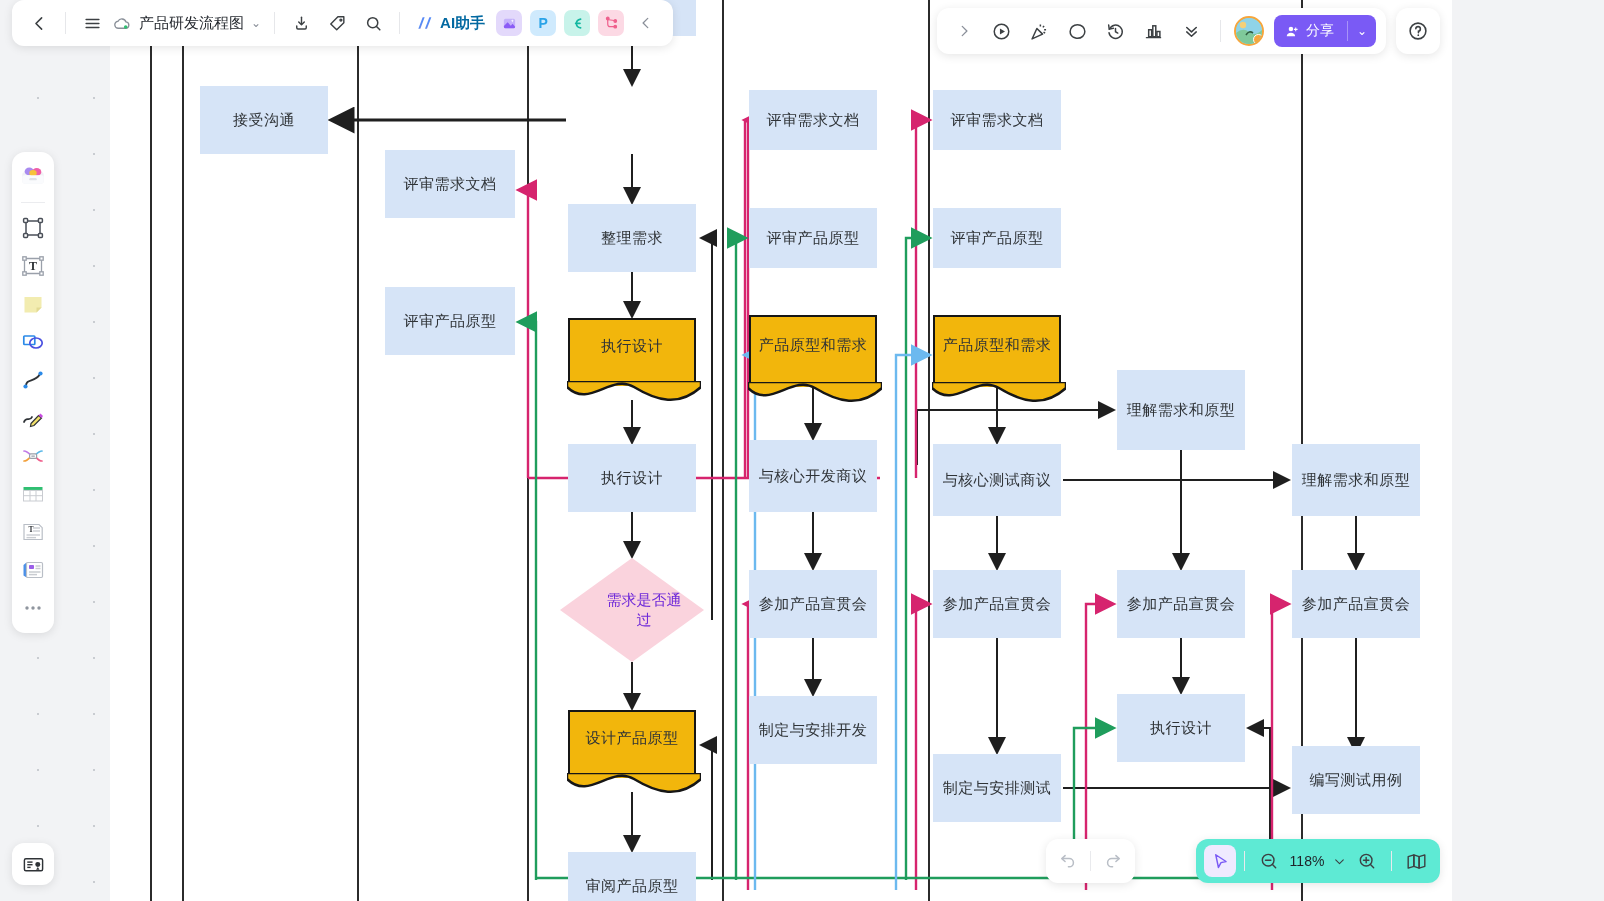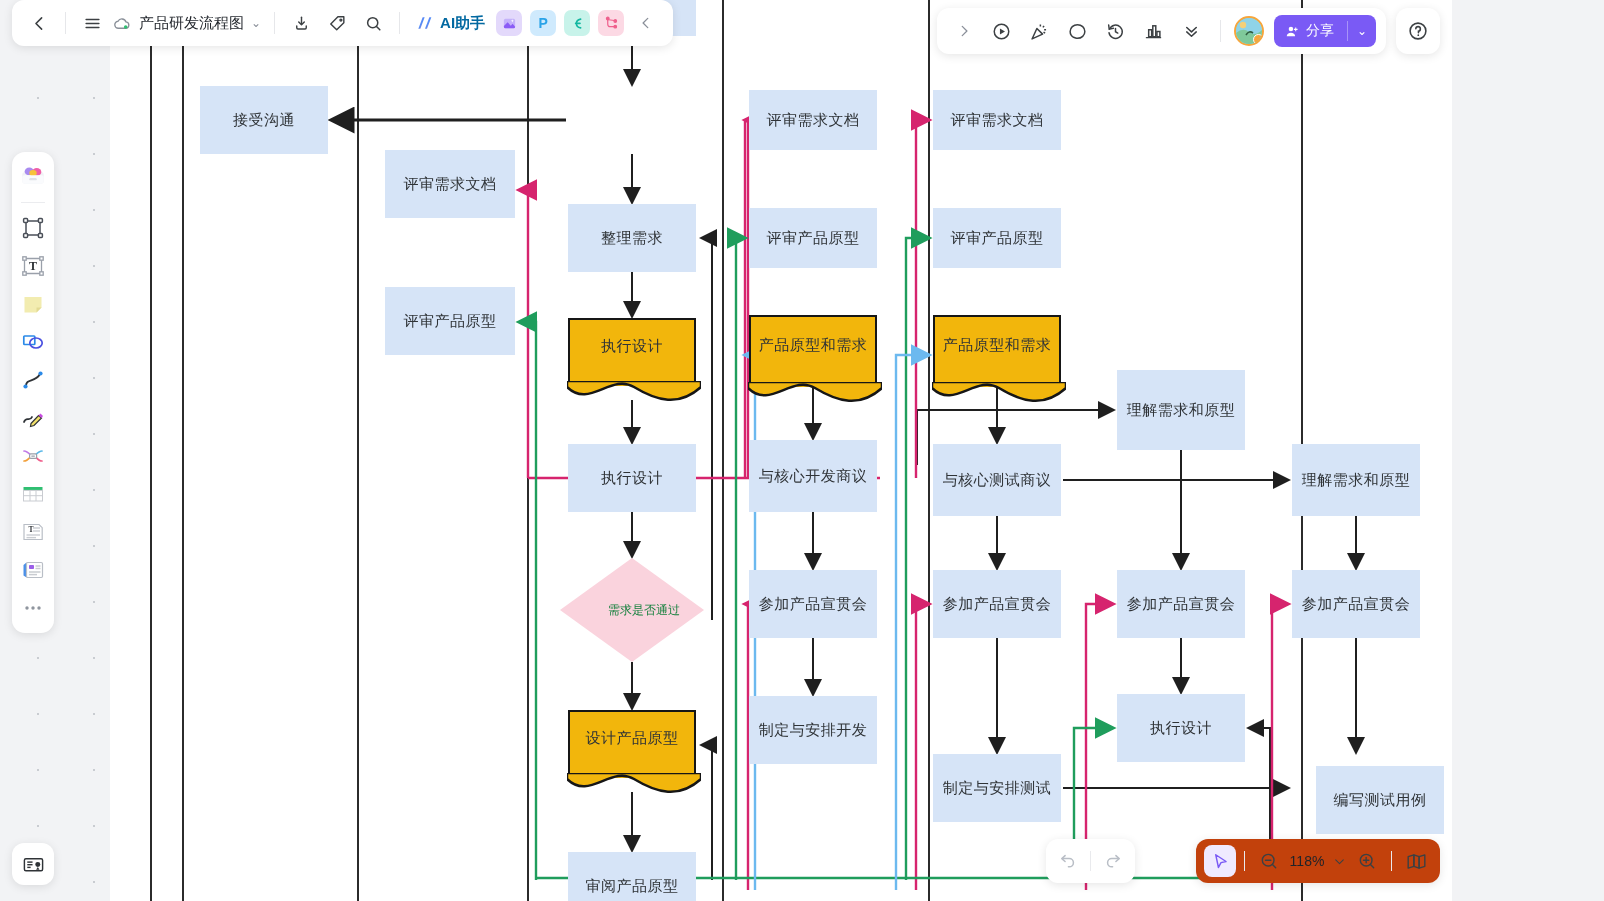--- a/index.html
+++ b/index.html
@@ -37,21 +37,21 @@
       radial-gradient(ellipse 52% 100% at 25% 0%, #f2b60c 49.5%, transparent 50%) ,
       radial-gradient(ellipse 52% 100% at 75% 100%, #f2b60c 49.5%, transparent 50%);
     display:none;
   }
   .docwave{position:absolute;left:-3px;bottom:-25px;}
   .n-dec{position:absolute;display:flex;align-items:center;justify-content:center;}
   .n-dec .dia{
     position:absolute;inset:0;background:#fad3dd;
     clip-path:polygon(50% 0,100% 50%,50% 100%,0 50%);
   }
-  .n-dec span{position:relative;font-size:12px;color:#15803d;line-height:1.35;margin-left:24px;}
+  .n-dec span{position:relative;font-size:15px;color:#6d28d9;line-height:1.35;margin-left:24px;}
 
   svg.edges{position:absolute;left:0;top:0;width:1604px;height:901px;pointer-events:none;}
 
   
   #topbar{
     position:absolute;left:12px;top:0;height:46px;
     background:#fff;border-radius:12px;display:flex;align-items:center;
     box-shadow:0 2px 10px rgba(0,0,0,.10);padding:0 10px;gap:2px;z-index:40;
   }
   #topbar-right{
@@ -98,21 +98,21 @@
     border-radius:12px;box-shadow:0 2px 10px rgba(0,0,0,.10);
     display:flex;align-items:center;justify-content:center;z-index:35;
   }
 
   
   #undo-pill{
     position:absolute;right:317px;bottom:18px;height:44px;background:#fff;border-radius:12px;
     box-shadow:0 2px 10px rgba(0,0,0,.10);display:flex;align-items:center;padding:0 6px;z-index:40;
   }
   #zoom-pill{
-    position:absolute;right:12px;bottom:18px;height:44px;background:#c2410c;border-radius:12px;
+    position:absolute;right:12px;bottom:18px;height:44px;background:#5eead4;border-radius:12px;
     box-shadow:0 2px 10px rgba(0,0,0,.10);display:flex;align-items:center;padding:0 8px;gap:2px;z-index:40;
   }
   .zb{width:32px;height:32px;border-radius:8px;display:flex;align-items:center;justify-content:center;color:#3c4043;}
   .zb.sel{background:#efeaff;color:#7a5af5;}
   .zoom-val{font-size:14px;color:#1f2329;min-width:40px;text-align:center;}
   .vsep{width:1px;height:20px;background:#e9eaed;margin:0 6px;}
 </style>
 </head>
 <body>
 
@@ -304,21 +304,21 @@
 
     <div class="node n-proc" style="left:749px;top:696px;width:128px;height:68px;">
         <span>制定与安排开发</span>
       </div>
     <div class="node n-proc" style="left:1117px;top:694px;width:128px;height:68px;">
         <span>执行设计</span>
       </div>
     <div class="node n-proc" style="left:933px;top:754px;width:128px;height:68px;">
         <span>制定与安排测试</span>
       </div>
-    <div class="node n-proc" style="left:1292px;top:766px;width:128px;height:68px;margin-left:24px;">
+    <div class="node n-proc" style="left:1292px;top:746px;width:128px;height:68px;">
         <span>编写测试用例</span>
       </div>
     <div class="node n-proc" style="left:568px;top:852px;width:128px;height:68px;">
         <span>审阅产品原型</span>
       </div>
   </div>
 
   <div id="topbar">
     <div class="tb-btn">
       <svg width="17" height="17" viewBox="0 0 24 24" fill="none" stroke="#3c4043" stroke-width="2.2" stroke-linecap="round" stroke-linejoin="round">

